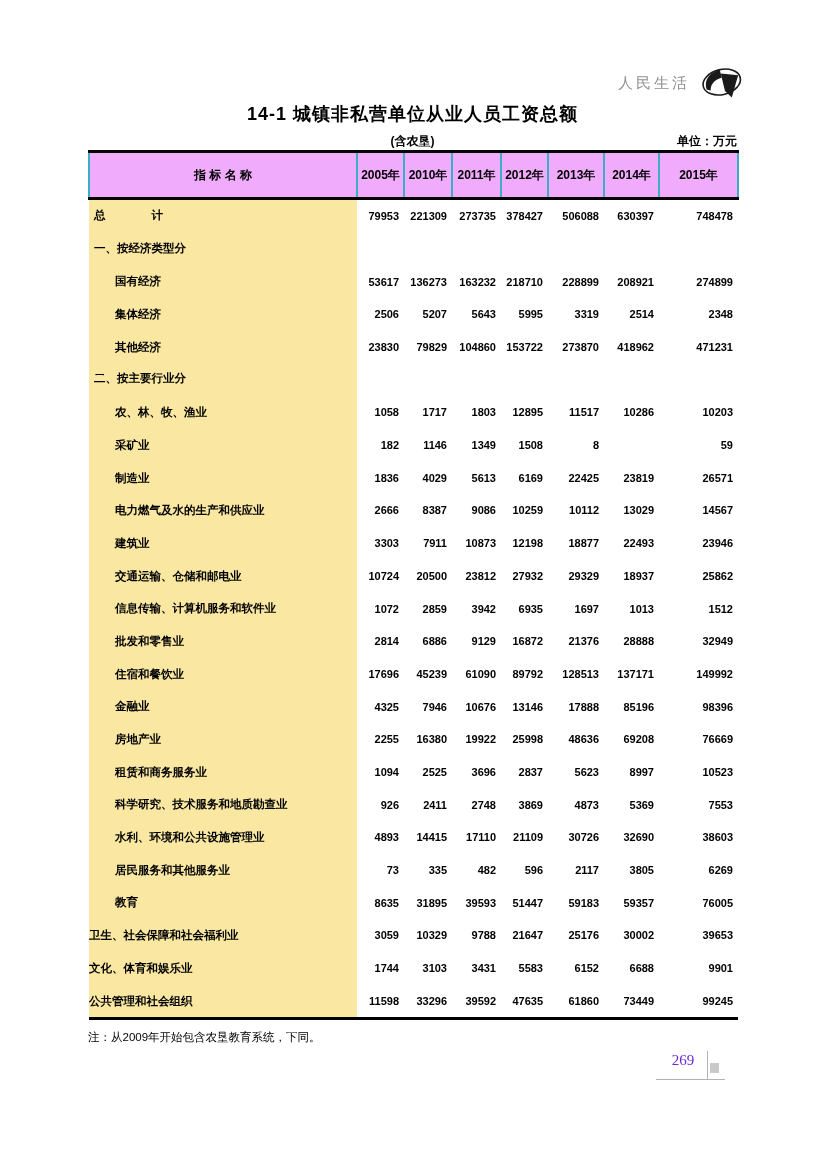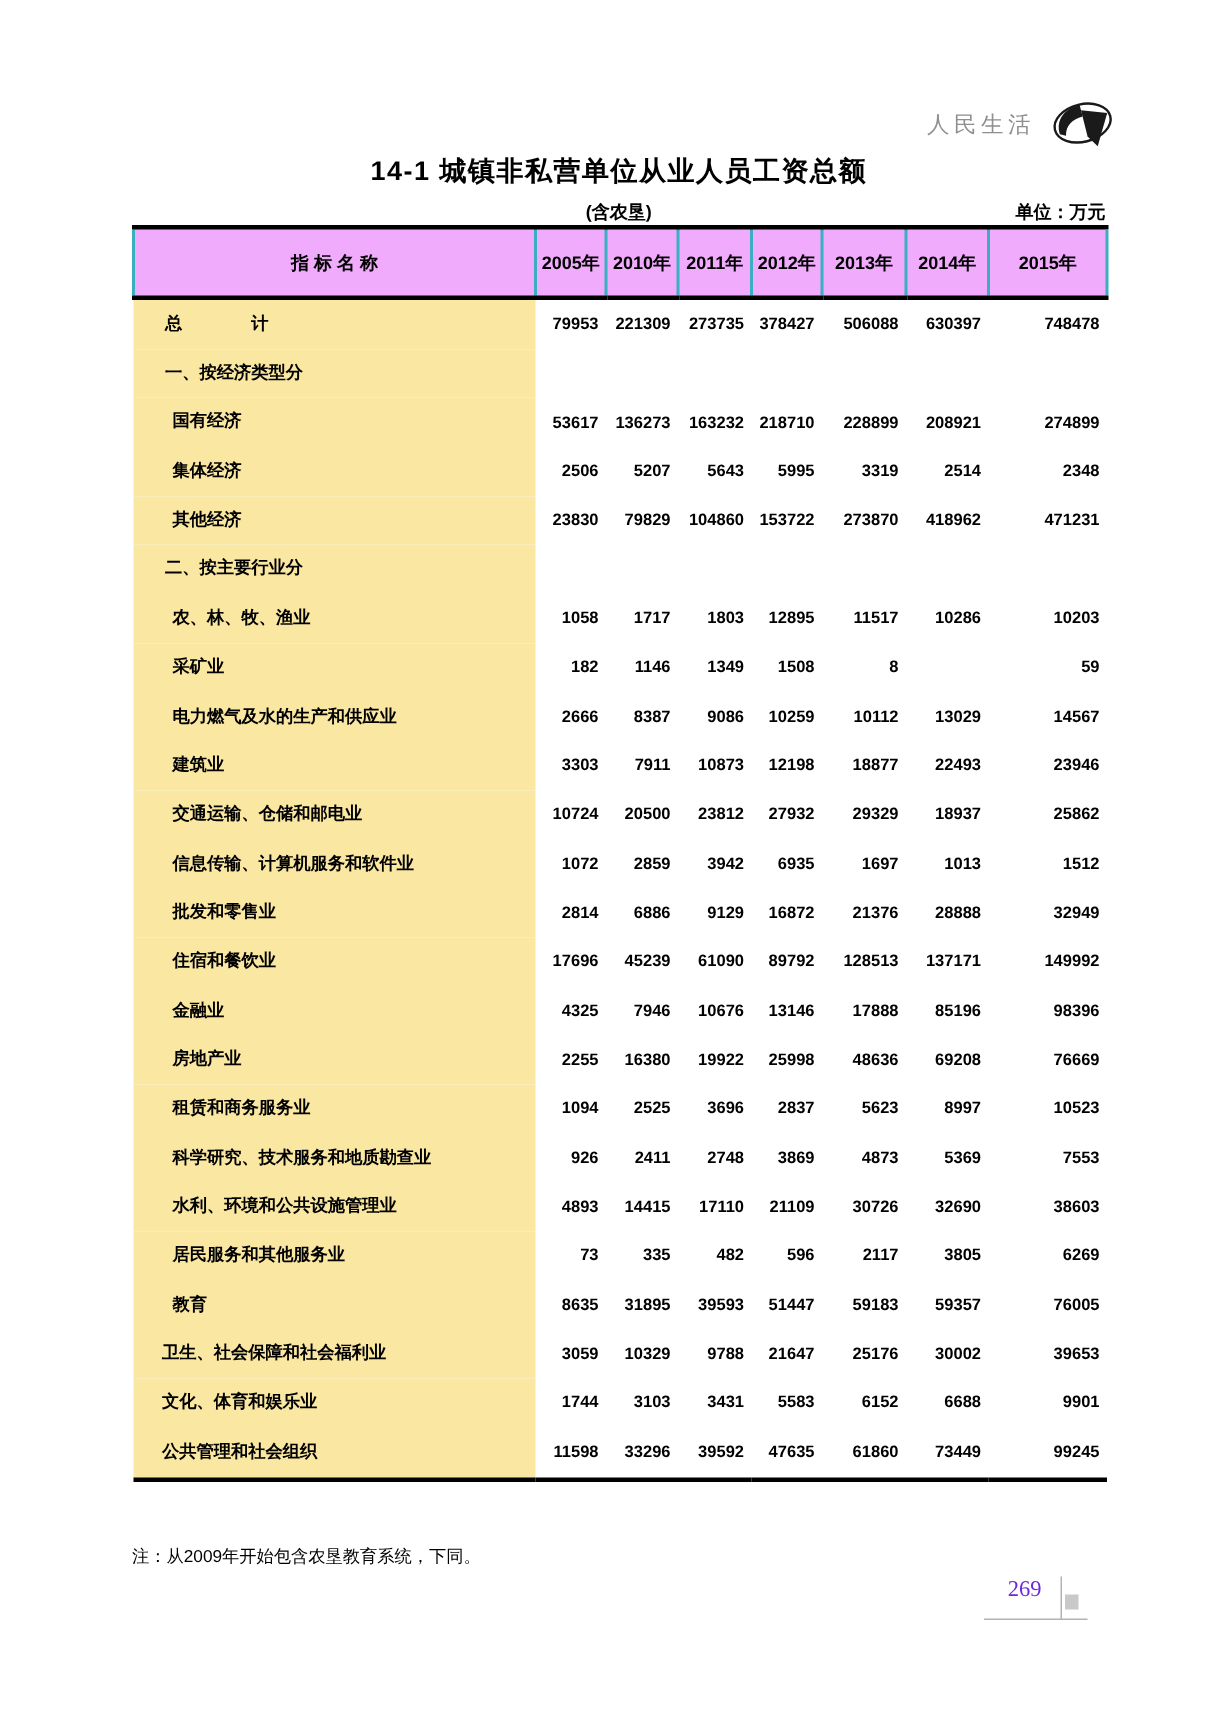--- a/index.html
+++ b/index.html
@@ -29,23 +29,23 @@
   thead th {
     background:#f0abfc; height:44px; font-size:12px; font-weight:bold;
     border-bottom:3px solid #000; border-left:2px solid #3baec2;
     text-align:center; vertical-align:middle; padding:0;
   }
   thead th:first-child { border-left:2px solid #3baec2; }
   thead th:last-child  { border-right:2px solid #3baec2; }
   tbody td { height:32.7px; font-size:11px; font-weight:bold; text-align:right;
              padding:0 5px 0 0; vertical-align:middle; line-height:1.1; }
   tbody td.name { background:#f9e7a2; text-align:left; font-size:11.5px; }
-  td.ind0 { padding-left:21px; }
+  td.ind0 { padding-left:5px;font-family:Liberation Mono, monospace; }
   td.ind1 { padding-left:26px; }
-  td.ind2 { padding-left:19px; }
+  td.ind2 { }
 
   
   .footnote { position:absolute; left:88px; top:1030px; font-size:11.5px; font-weight:normal; }
 
   
   .pagenum { position:absolute; left:660px; top:1052px; width:46px; text-align:center;
              font-family:"Liberation Serif", serif; font-size:15px; color:#6d28d9; }
   .foot-hline { position:absolute; left:656px; top:1079px; width:69px; height:1px; background:#b3b3b3; }
   .foot-vline { position:absolute; left:707px; top:1051px; width:1px; height:29px; background:#b3b3b3; }
   .foot-square { position:absolute; left:710px; top:1063px; width:9px; height:10px; background:#c9c9c9; }
@@ -171,20 +171,30 @@
             <td class="name ind1">采矿业</td>
             <td>182</td>
             <td>1146</td>
             <td>1349</td>
             <td>1508</td>
             <td>8</td>
             <td></td>
             <td>59</td>
           </tr>
           <tr>
+            <td class="name ind1">制造业</td>
+            <td>1836</td>
+            <td>4029</td>
+            <td>5613</td>
+            <td>6169</td>
+            <td>22425</td>
+            <td>23819</td>
+            <td>26571</td>
+          </tr>
+          <tr>
             <td class="name ind1">电力燃气及水的生产和供应业</td>
             <td>2666</td>
             <td>8387</td>
             <td>9086</td>
             <td>10259</td>
             <td>10112</td>
             <td>13029</td>
             <td>14567</td>
           </tr>
           <tr>

